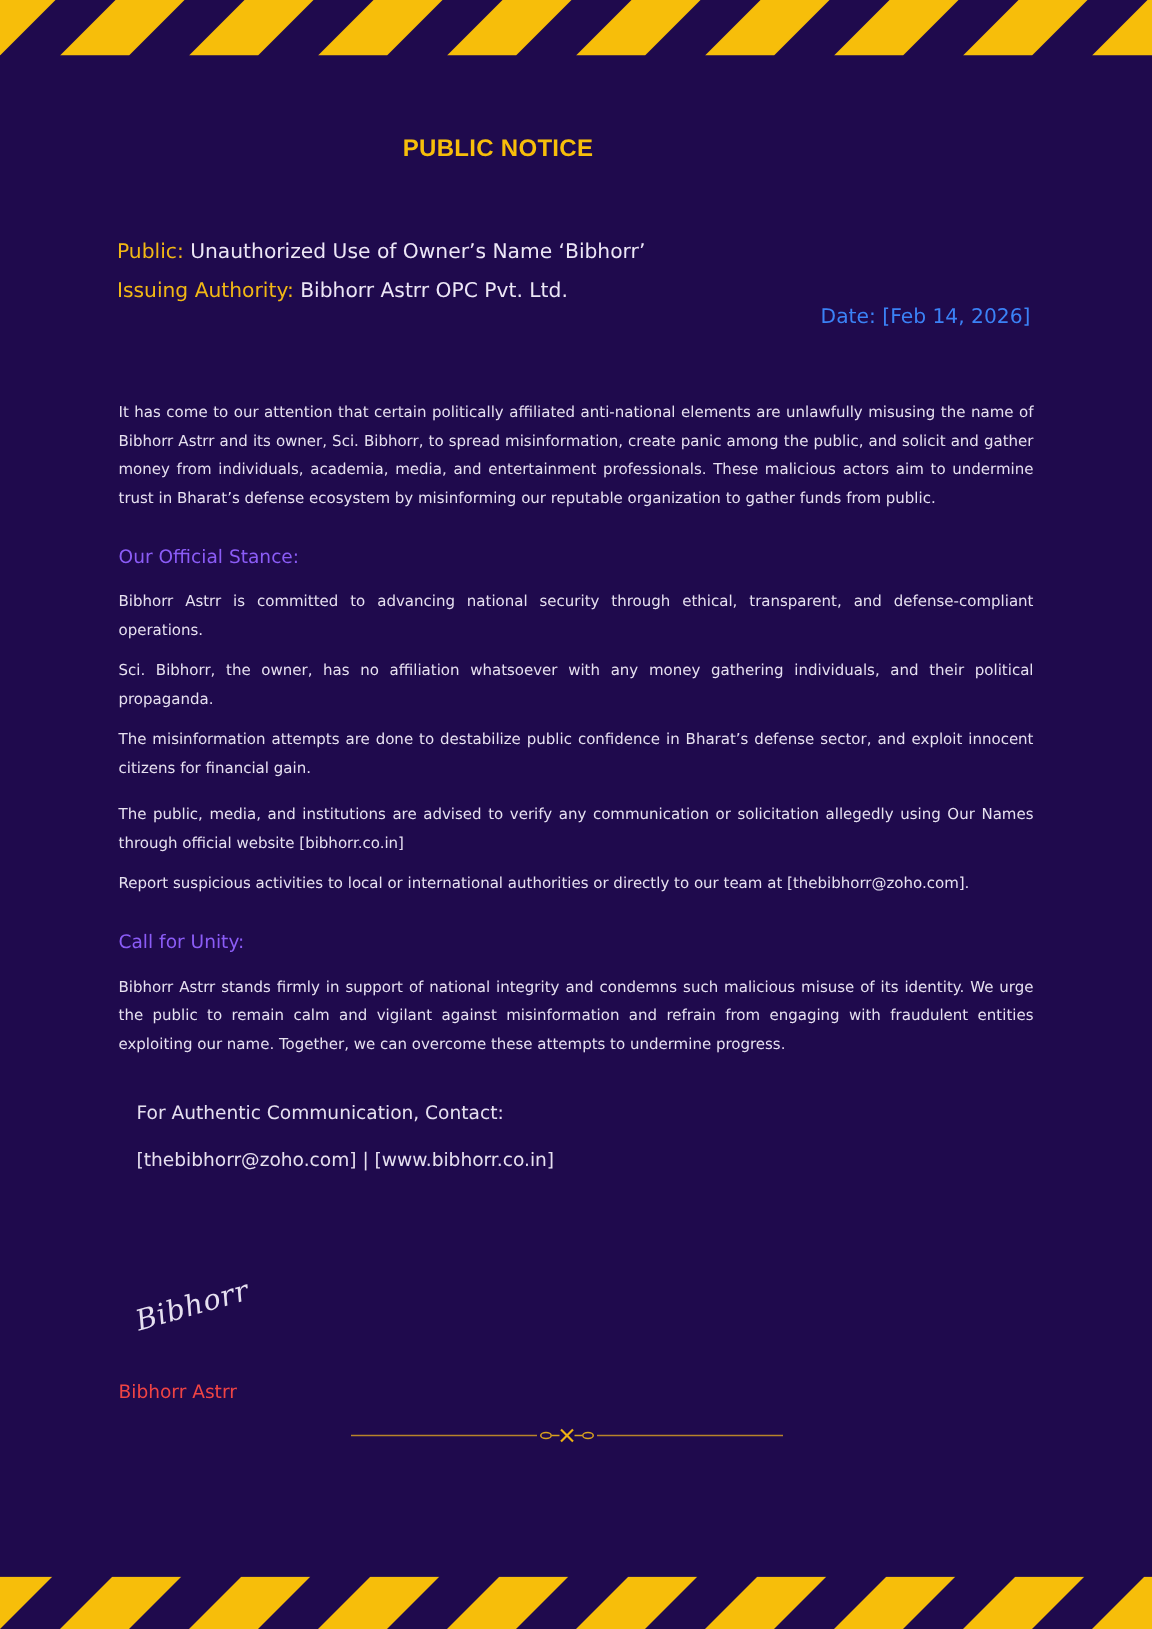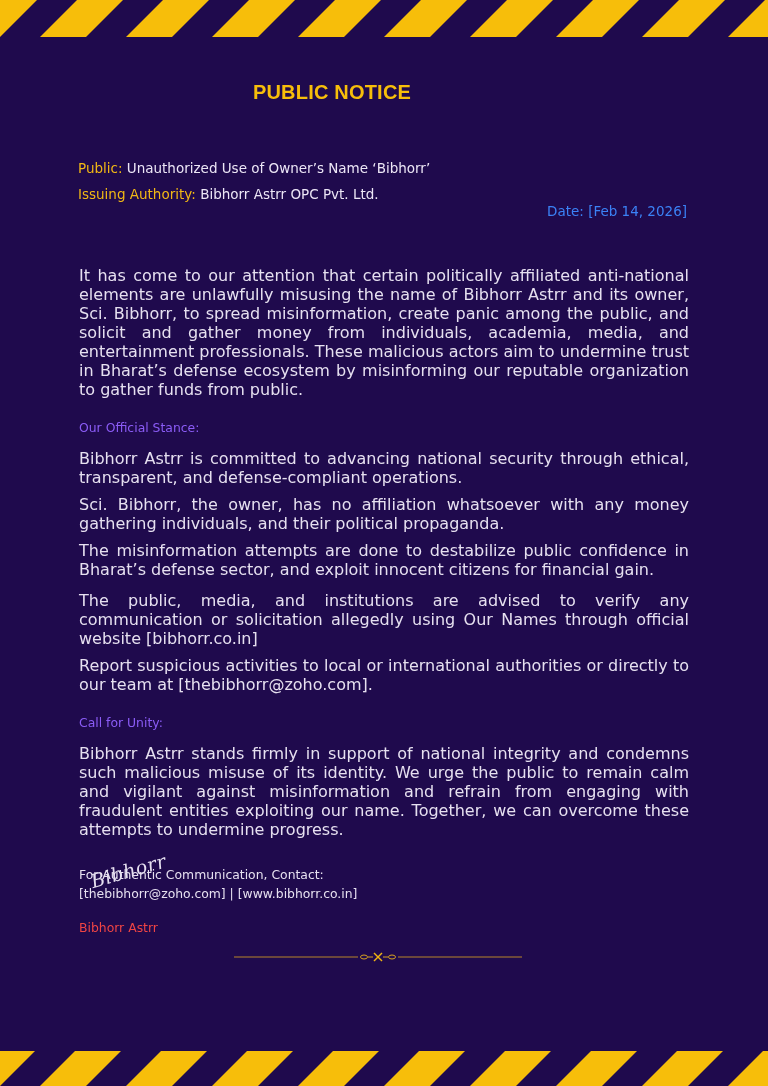--- a/index.html
+++ b/index.html
@@ -21,27 +21,27 @@
       width: 768px;
       height: 37px;
       overflow: hidden;
     }
     .stripe-band.top { top: 0; }
     .stripe-band.bottom { top: 1051px; height: 35px; }
     .stripe-band svg { display: block; }
 
     .title {
       position: absolute;
-      top: 81px;
+      top: 91px;
       left: 0;
       width: 664px;
       text-align: center;
       font-family: "Liberation Sans", sans-serif;
       font-weight: bold;
-      font-size: 20px;
+      font-size: 16px;
       color: #f7be0a;
       letter-spacing: 0.2px;
     }
 
     .meta-line {
       position: absolute;
       left: 78px;
       font-size: 13.5px;
       color: #ece6f6;
       white-space: nowrap;
@@ -58,41 +58,41 @@
       white-space: nowrap;
     }
 
     .content {
       position: absolute;
       left: 79px;
       top: 266px;
       width: 610px;
     }
     .para {
-      font-size: 16px;
+      font-size: 10px;
       line-height: 19px;
       text-align: justify;
       margin: 0;
       color: #e6e0f0;
     }
     .section-heading {
       font-size: 12.4px;
       line-height: 19px;
       color: #8b5cf6;
       margin: 0;
     }
     .gap-l { margin-top: 19px; }
     .gap-m { margin-top: 12px; }
     .gap-s { margin-top: 8px; }
     .gap-xl { margin-top: 26px; }
 
     .contact {
       font-size: 12.4px;
       line-height: 19px;
-      margin: 0;
+      margin: 12px;
       color: #e6e0f0;
     }
 
     .signature {
       position: absolute;
       left: 94px;
       top: 870px;
       font-family: "DejaVu Serif", serif;
       font-style: italic;
       font-size: 19px;

